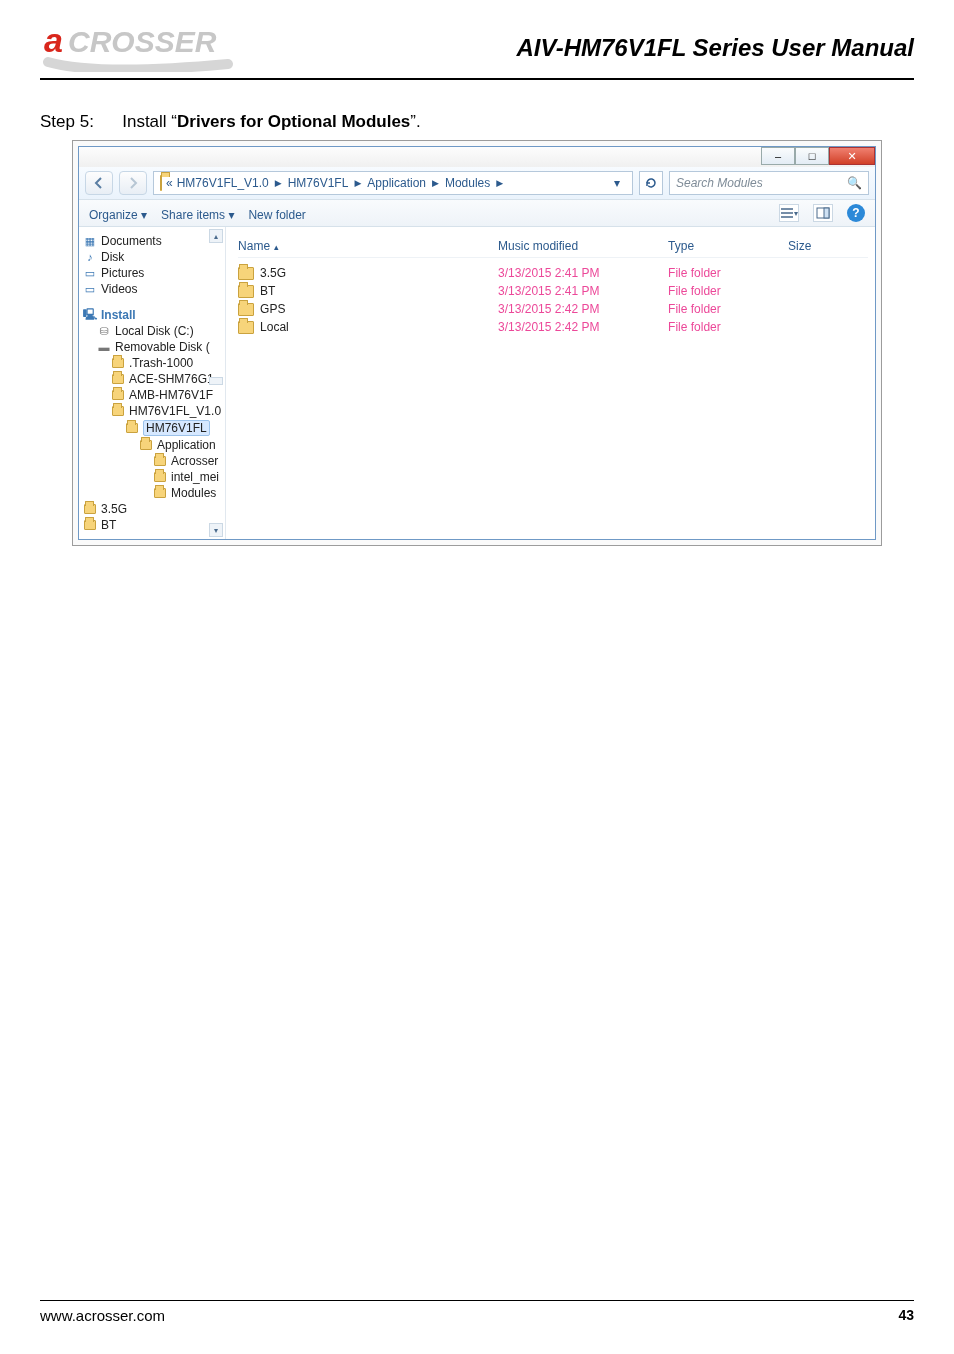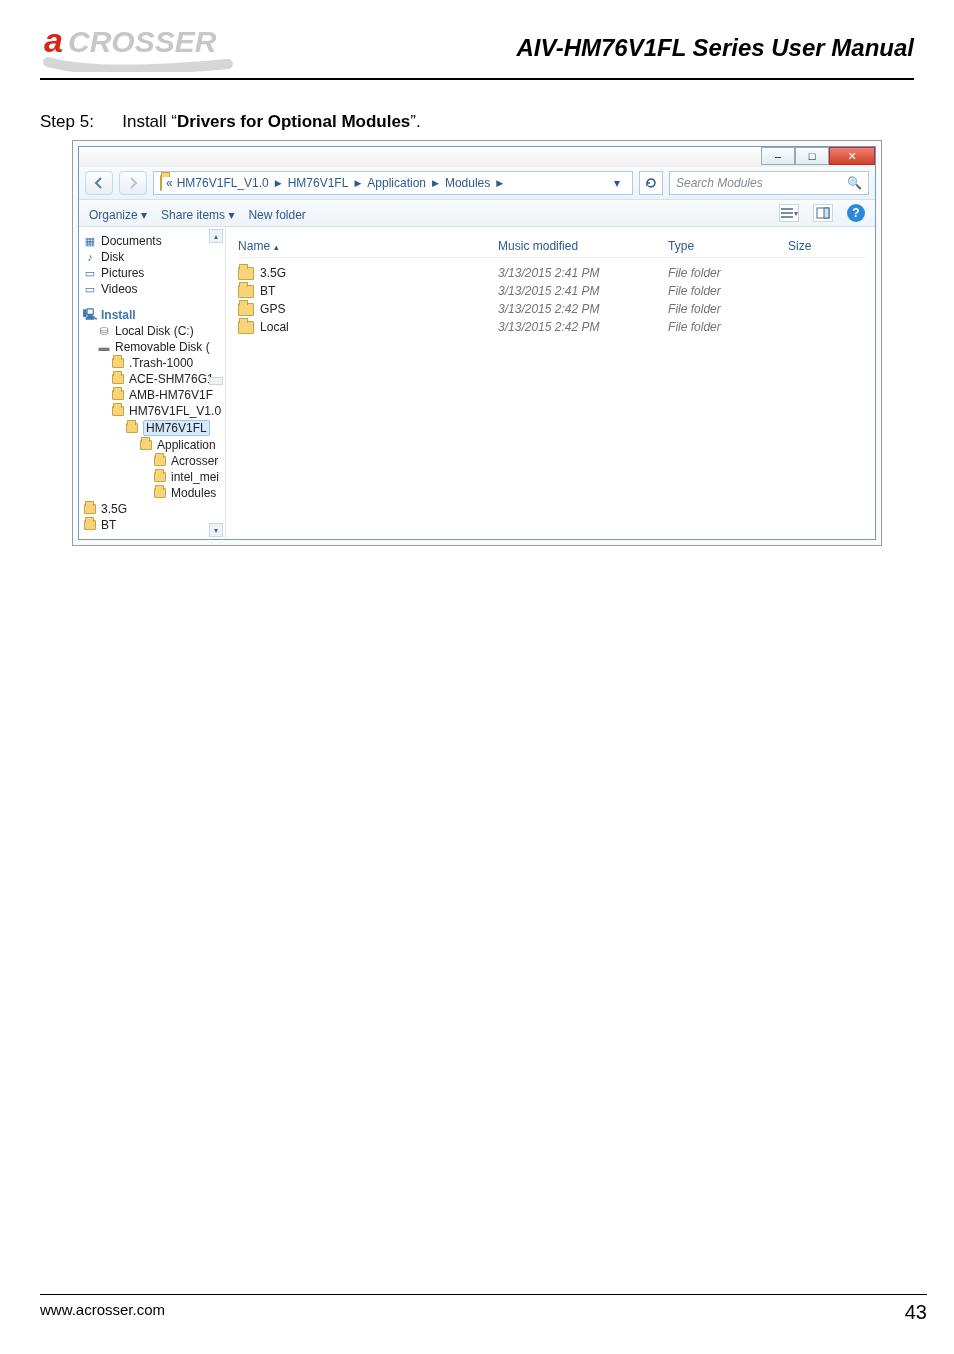--- a/index.html
+++ b/index.html
@@ -139,39 +139,39 @@
   .cols .sort-a { font-size:9px; margin-left:4px;}
   .rows { margin-top:6px; }
   .row { display:grid; grid-template-columns: 260px 170px 120px 80px; padding:2px 0; }
   .row .name { display:flex; align-items:center; gap:6px; color:#222;}
   .folder-icon {
     width:16px; height:13px; background:#f7d47a; border:1px solid #caa23e; border-radius:1px; position:relative;
   }
   .folder-icon::before{
     content:""; position:absolute; top:-4px; left:0; width:7px; height:4px; background:#f7d47a; border:1px solid #caa23e; border-bottom:none; border-radius:1px 1px 0 0;
   }
-  .row .dm, .row .tp { color:#737373;font-style:italic;}
+  .row .dm, .row .tp { color:#ec4899;}
   .status-bar {
     border-top:1px solid #d6e1ea; padding:6px 10px;
     display:flex; align-items:center; gap:10px;
     background:linear-gradient(#fbfdff,#eef3f8);
   }
   .big-folder {
     width:34px; height:28px; background:#f7d47a; border:1px solid #caa23e; border-radius:2px; position:relative;
   }
   .big-folder::before{
     content:""; position:absolute; top:-7px; left:0; width:14px; height:7px; background:#f7d47a; border:1px solid #caa23e; border-bottom:none; border-radius:2px 2px 0 0;
   }
 
   .footer {
-    position:absolute; bottom:30px; left:40px; right:27px;
+    position:absolute; bottom:30px; left:40px; right:40px;
     border-top:1px solid #000; padding-top:6px;
     display:flex; justify-content:space-between; font-size:15px;
   }
-  .footer .pg { font-weight:normal; font-size:20px;}
+  .footer .pg { font-weight:bold; font-size:14px;}
 </style>
 </head>
 <body>
 
 <div class="page-header">
   <div class="header-inner">
     <svg class="logo" viewBox="0 0 230 54">
       <rect x="0" y="0" width="230" height="54" fill="none"></rect>
       <text x="4" y="34" font-family="Arial Black, Arial" font-size="34" font-weight="900" font-style="italic" fill="#d9261c">a</text>
       <text x="28" y="34" font-family="Arial Black, Arial" font-size="30" font-weight="900" font-style="italic" fill="#c7c7c7">CROSSER</text>

